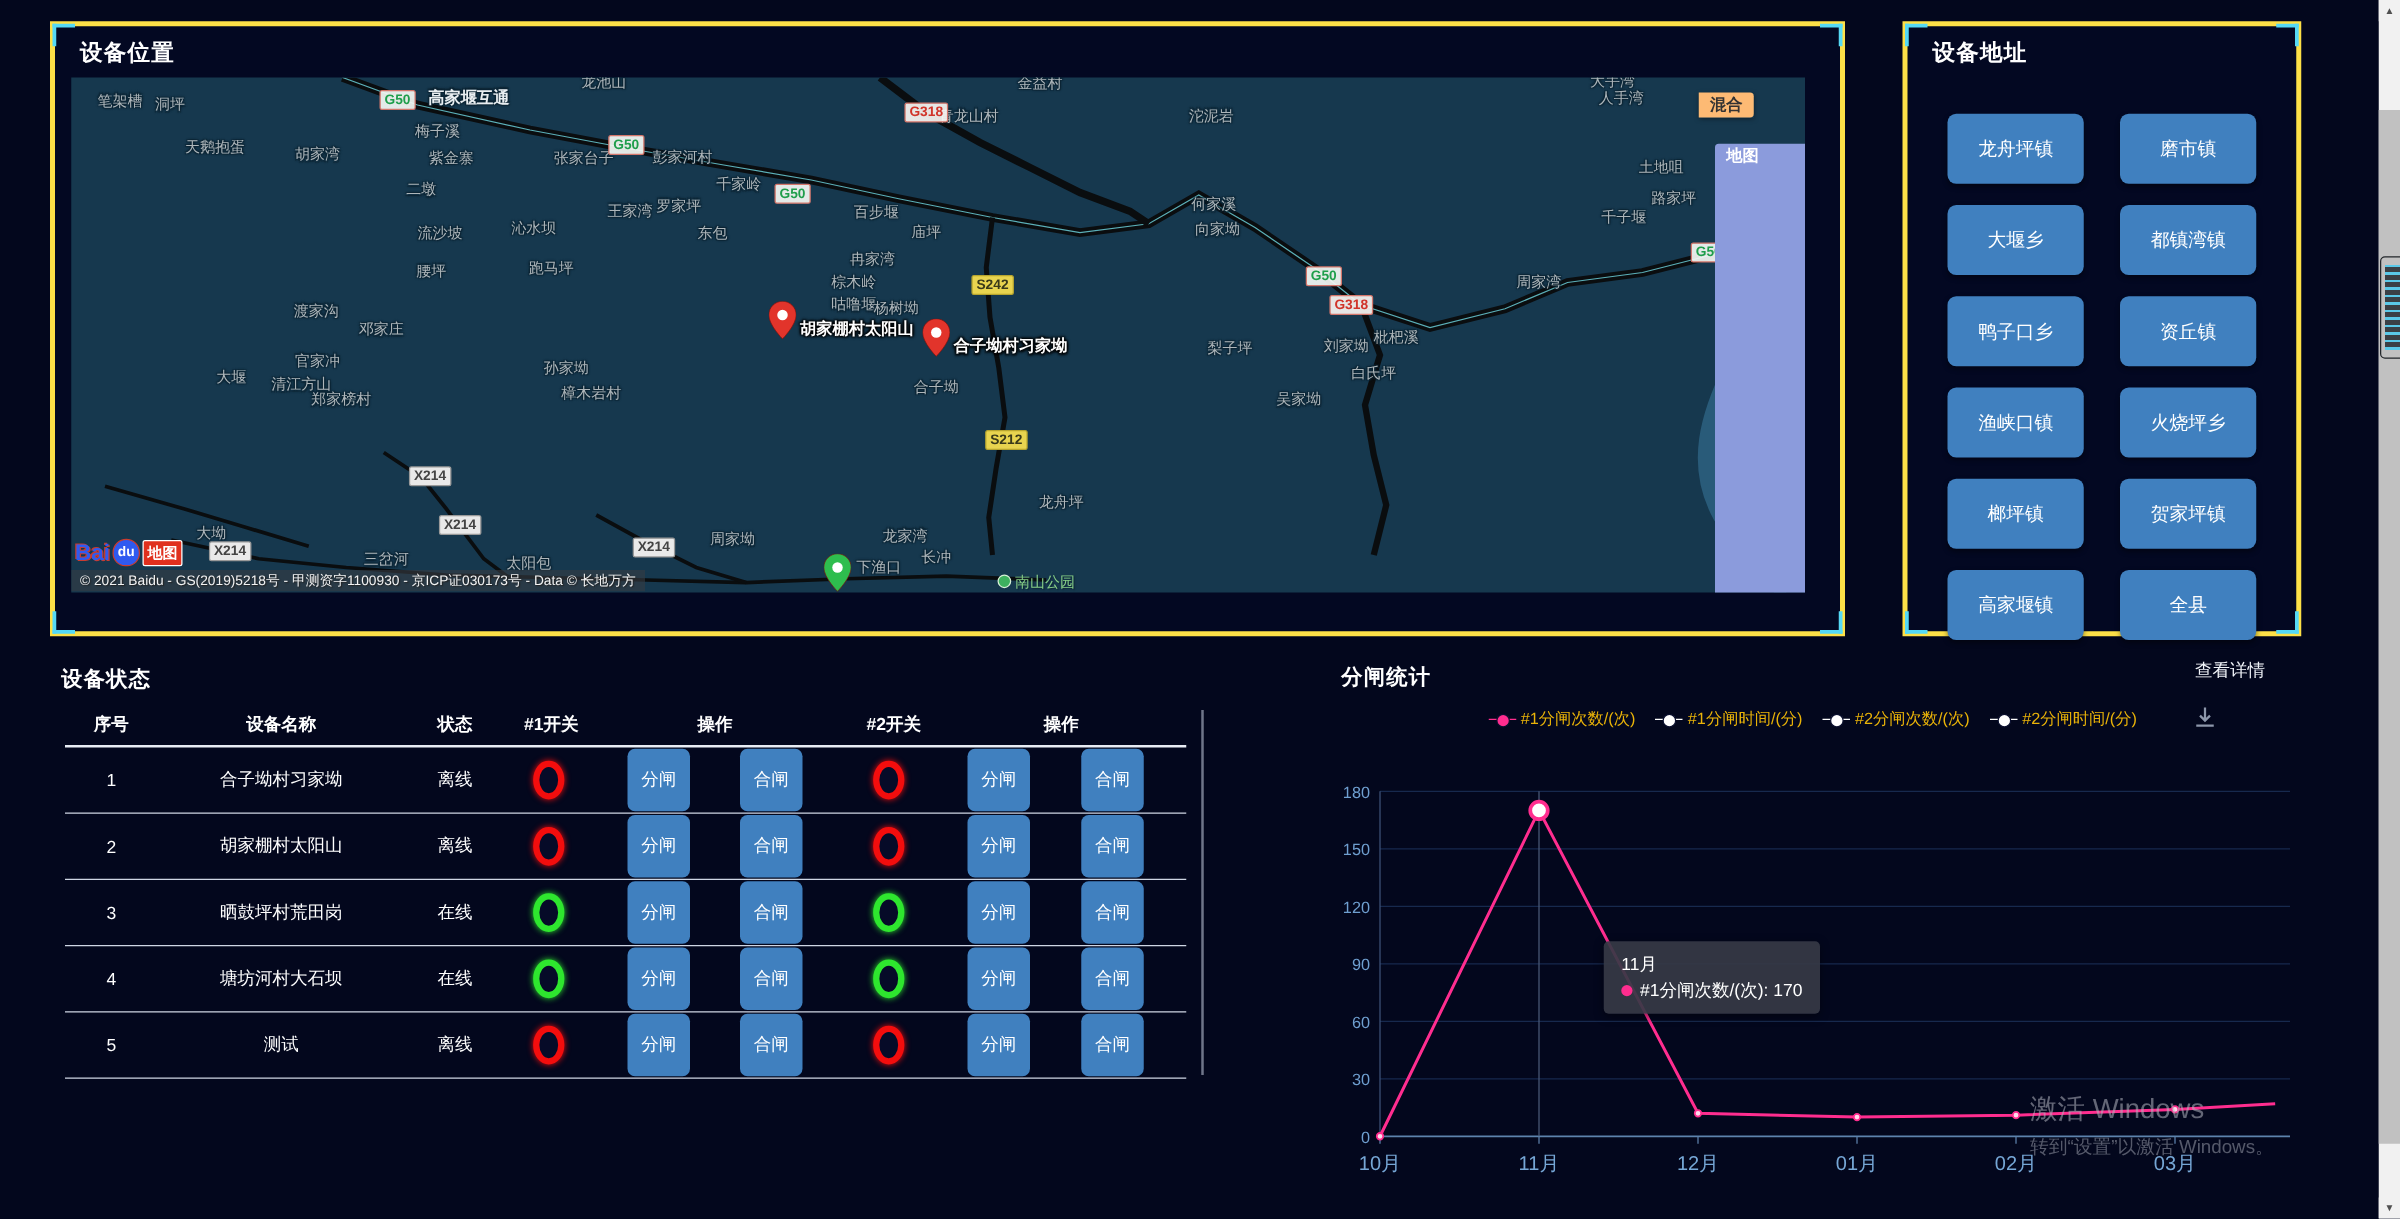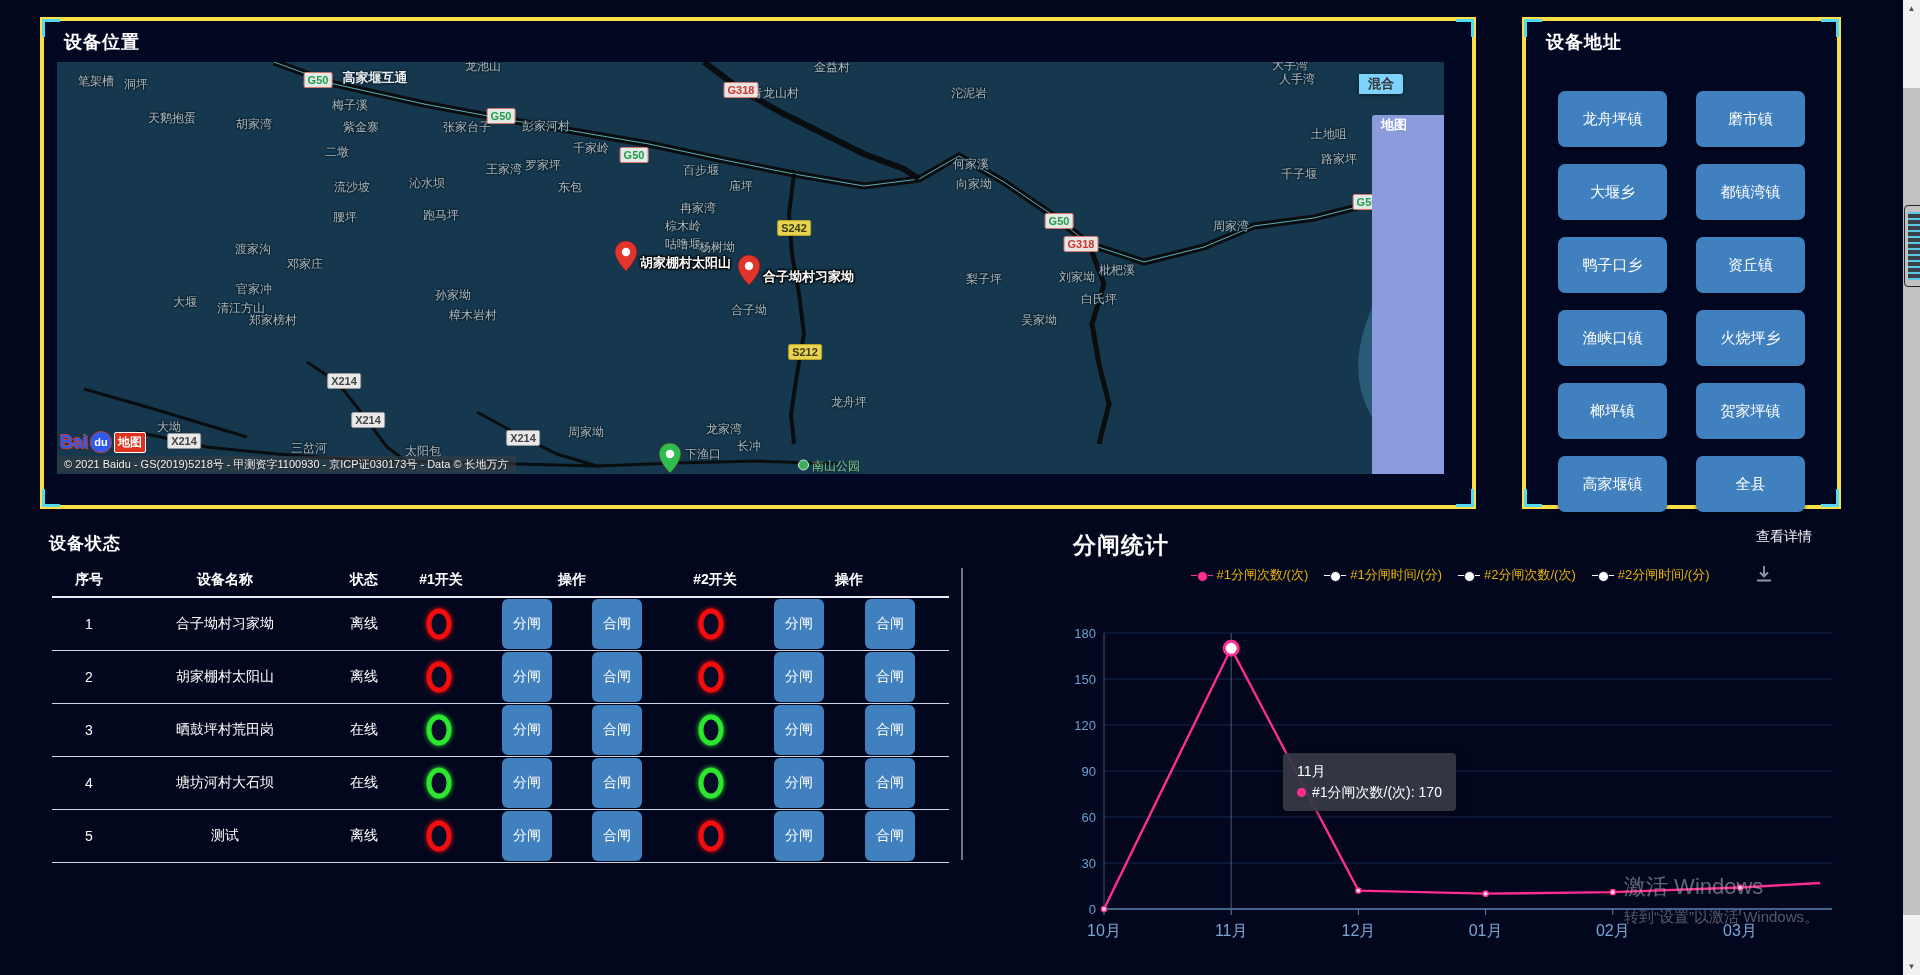--- a/index.html
+++ b/index.html
@@ -32,21 +32,21 @@
   .rb.x-white{background:#e9e9e9;color:#444;border:1px solid #999;}
   .pin{position:absolute;}
   .pin-label{position:absolute;color:#fff;font-size:13px;font-weight:bold;white-space:nowrap;
     text-shadow:1px 1px 2px #000,-1px -1px 2px #000,1px -1px 2px #000,-1px 1px 2px #000;}
   .park{position:absolute;transform:translate(-50%,-50%);color:#86cd86;font-size:12px;white-space:nowrap;
     text-shadow:1px 1px 1px #0c2433;}
   .park i{display:inline-block;width:9px;height:9px;border-radius:50%;background:#3db05f;border:1px solid #d6efd6;margin-right:3px;vertical-align:-1px;}
   .map-ctrl{position:absolute;left:1302px;top:12px;display:flex;box-shadow:0 1px 4px rgba(0,0,0,.5);font-size:13px;font-weight:bold;}
   .map-ctrl .seg{padding:2px 9px;line-height:16px;cursor:pointer;}
   .map-ctrl .seg.map{background:#8b9bdc;color:#fff;border-radius:3px 0 0 3px;}
-  .map-ctrl .seg.hyb{background:#7dd3fc;color:#333;border-radius:0 3px 3px 0;}
+  .map-ctrl .seg.hyb{background:#fdba74;color:#333;border-radius:0 3px 3px 0;}
   .baidu-logo{position:absolute;left:3px;top:368px;height:24px;font-weight:900;font-size:18px;display:flex;align-items:center;}
   .baidu-logo .bai{color:#2f5af0;text-shadow:1px 1px 0 #c83c30,-1px -1px 0 #c83c30;}
   .baidu-logo .paw{display:inline-block;width:20px;height:20px;border-radius:50% 50% 46% 46%;background:#2f5af0;color:#fff;
      font-size:11px;text-align:center;line-height:20px;margin:0 2px;border:1px solid #c83c30;}
   .baidu-logo .mapword{background:#e0301e;color:#fff;font-size:12px;font-weight:bold;padding:1px 3px;border-radius:2px;border:1px solid #fff;}
   .map-attrib{position:absolute;left:0;top:394px;background:rgba(55,60,66,.6);color:#f2f2f2;font-size:11px;
      padding:1px 7px;white-space:nowrap;text-shadow:1px 1px 1px #222;}
 
   
   .addr-grid{position:absolute;left:32px;top:70px;display:grid;grid-template-columns:109px 109px;gap:17px 29px;}
@@ -63,21 +63,21 @@
   .trow .cell{position:absolute;top:50%;transform:translate(-50%,-50%);color:#fff;font-size:14px;white-space:nowrap;}
   .ind{position:absolute;top:50%;transform:translate(-50%,-50%);width:15px;height:21px;border-radius:50%;background:#060b28;}
   .ind.red{border:5px solid #f30d0d;box-shadow:0 0 5px #f30d0d;}
   .ind.green{border:5px solid #2ee62e;box-shadow:0 0 5px #2ee62e;}
   .op-btn{position:absolute;top:50%;transform:translate(-50%,-50%);width:50px;height:50px;background:#4080bf;border:none;
      border-radius:6px;color:#fff;font-size:14px;cursor:pointer;font-family:inherit;}
   .tbl-divider{position:absolute;left:912px;top:40px;width:2px;height:292px;background:rgba(200,208,226,.55);}
 
   
   #section-chart{position:absolute;left:1060px;top:520px;width:780px;height:455px;}
-  #chart-title{position:absolute;left:13px;top:10px;color:#fff;font-size:23px;font-weight:bold;letter-spacing:1px;}
+  #chart-title{position:absolute;left:13px;top:10px;color:#fff;font-size:17px;font-weight:bold;letter-spacing:1px;}
   #detail-link{position:absolute;right:28px;top:8px;color:#f2f5fa;font-size:14px;cursor:pointer;}
   #download-icon{position:absolute;right:66px;top:44px;cursor:pointer;}
   .legend{position:absolute;left:0;right:0;top:46px;display:flex;justify-content:center;gap:16px;}
   .legend .li{display:flex;align-items:center;gap:4px;color:#eab308;font-size:13px;cursor:pointer;}
   .legend .mk{position:relative;width:22px;height:9px;}
   .legend .mk .ln{position:absolute;left:0;top:4px;width:22px;height:1.5px;}
   .legend .mk .dt{position:absolute;left:6px;top:0;width:9px;height:9px;border-radius:50%;border:1px solid #0a0f2e;}
   #chart-svg{position:absolute;left:0;top:90px;}
   #tooltip{position:absolute;left:223px;top:233px;background:rgba(54,58,69,.92);border-radius:4px;padding:8px 14px;
      color:#fff;font-size:14px;line-height:21px;box-shadow:0 2px 8px rgba(0,0,0,.4);white-space:nowrap;}

